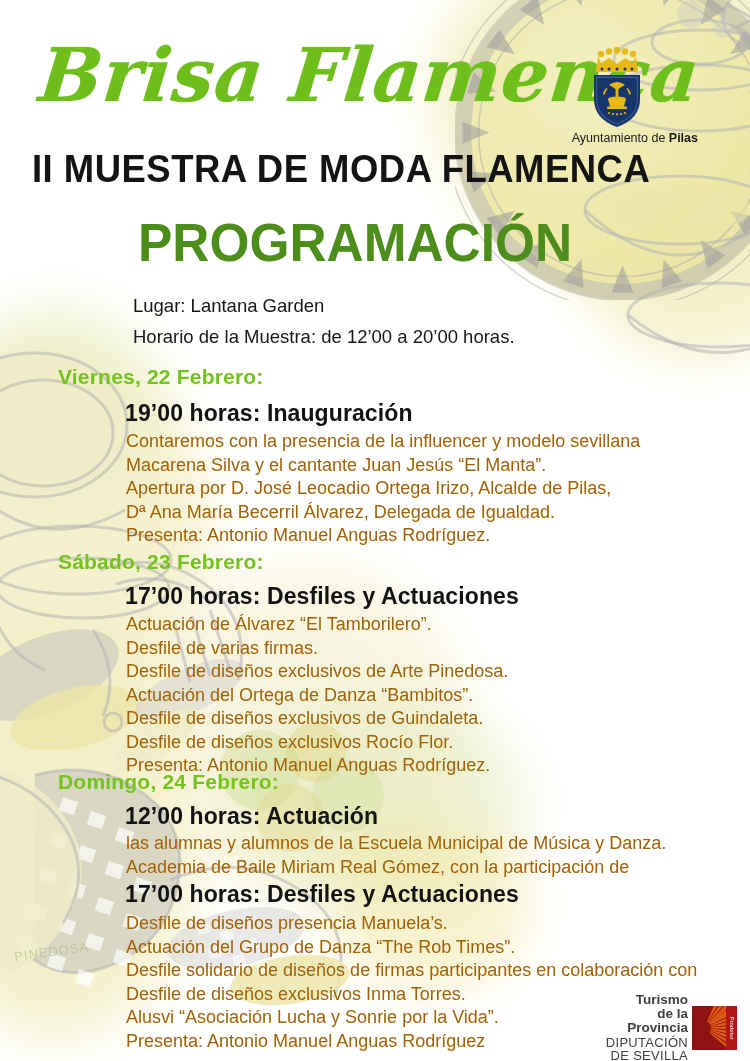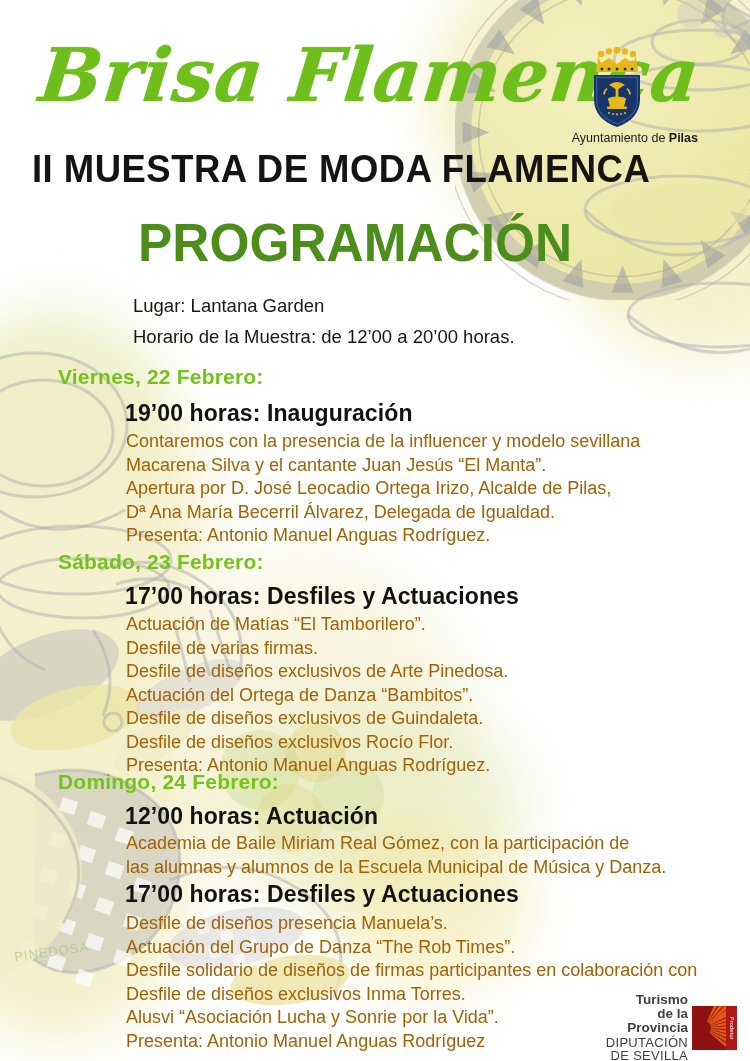--- a/index.html
+++ b/index.html
@@ -396,34 +396,34 @@
       <div>Contaremos con la presencia de la influencer y modelo sevillana</div>
       <div>Macarena Silva y el cantante Juan Jesús “El Manta”.</div>
       <div>Apertura por D. José Leocadio Ortega Irizo, Alcalde de Pilas,</div>
       <div>Dª Ana María Becerril Álvarez, Delegada de Igualdad.</div>
       <div>Presenta: Antonio Manuel Anguas Rodríguez.</div>
     </div>
 
     <div class="day-head" style="top:550px;">Sábado, 23 Febrero:</div>
     <div class="slot-head" style="top:583px;">17’00 horas: Desfiles y Actuaciones</div>
     <div class="slot-lines" style="top:613px;">
-      <div>Actuación de Matías “El Tamborilero”.</div>
+      <div>Actuación de Álvarez “El Tamborilero”.</div>
       <div>Desfile de varias firmas.</div>
       <div>Desfile de diseños exclusivos de Arte Pinedosa.</div>
       <div>Actuación del Ortega de Danza “Bambitos”.</div>
       <div>Desfile de diseños exclusivos de Guindaleta.</div>
       <div>Desfile de diseños exclusivos Rocío Flor.</div>
       <div>Presenta: Antonio Manuel Anguas Rodríguez.</div>
     </div>
 
     <div class="day-head" style="top:770px;">Domingo, 24 Febrero:</div>
     <div class="slot-head" style="top:803px;">12’00 horas: Actuación</div>
     <div class="slot-lines" style="top:832px;">
+      <div>las alumnas y alumnos de la Escuela Municipal de Música y Danza.</div>
       <div>Academia de Baile Miriam Real Gómez, con la participación de</div>
-      <div>las alumnas y alumnos de la Escuela Municipal de Música y Danza.</div>
     </div>
 
     <div class="slot-head" style="top:881px;">17’00 horas: Desfiles y Actuaciones</div>
     <div class="slot-lines" style="top:912px;">
       <div>Desfile de diseños presencia Manuela’s.</div>
       <div>Actuación del Grupo de Danza “The Rob Times”.</div>
       <div>Desfile solidario de diseños de firmas participantes en colaboración con</div>
       <div>Desfile de diseños exclusivos Inma Torres.</div>
       <div>Alusvi “Asociación Lucha y Sonrie por la Vida”.</div>
       <div>Presenta: Antonio Manuel Anguas Rodríguez</div>

